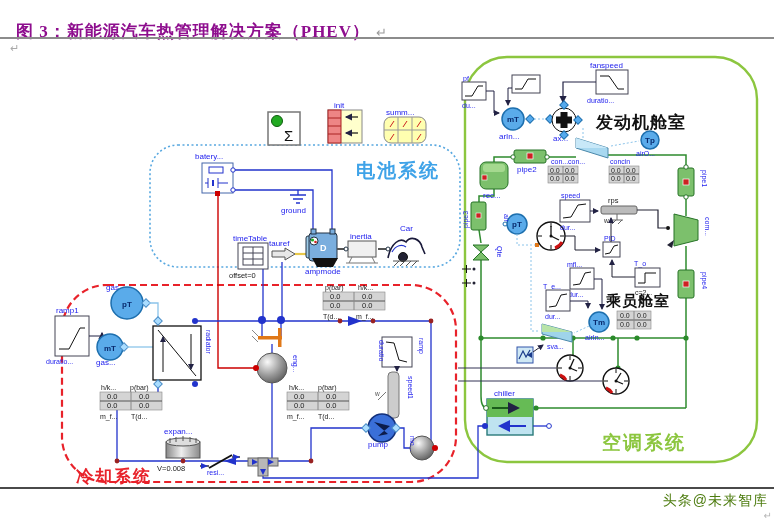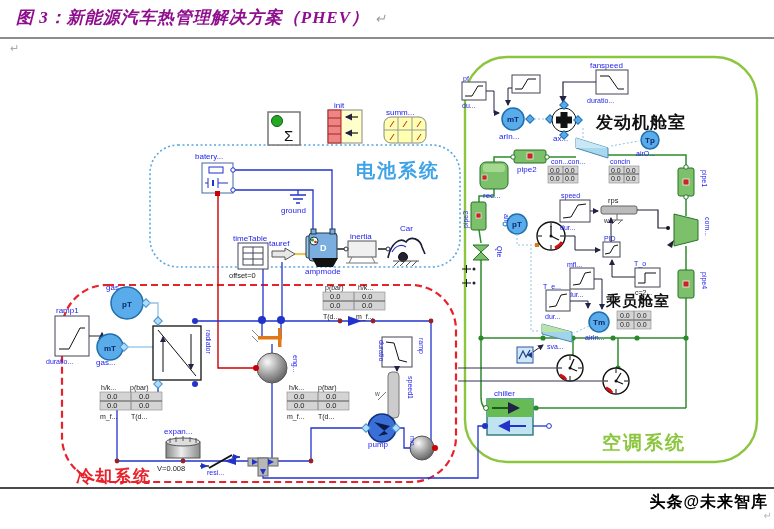--- a/index.html
+++ b/index.html
@@ -1,31 +1,31 @@
 <!DOCTYPE html>
 <html><head>
 <meta charset="utf-8">
 <style>
   html,body{margin:0;padding:0;}
   body{width:774px;height:529px;overflow:hidden;background:#ffffff;
        font-family:"Liberation Sans", sans-serif;position:relative;}
   .page{position:absolute;inset:0;background:#fff;}
-  .title-row{position:absolute;left:16px;top:6px;width:740px;
+  .title-row{position:absolute;left:16px;top:20px;width:740px;
              font-family:"Liberation Serif", serif;
-             font-size:17px;font-weight:bold;color:#8e0e8e;letter-spacing:1px;font-style:italic;}
+             font-size:17px;font-weight:bold;color:#8e0e8e;letter-spacing:1px;}
   .ret{color:#9a9a9a;font-weight:normal;font-family:"Liberation Sans",sans-serif;
        font-size:13px;margin-left:6px;}
   .hr-top{position:absolute;left:0;top:37px;width:774px;height:2px;background:#8c8c8c;}
   .ret-left{position:absolute;left:10px;top:42px;color:#aaa;font-size:11px;}
   .hr-bottom{position:absolute;left:0;top:487px;width:774px;height:1.5px;background:#4a4a4a;}
   .source-row{position:absolute;left:16px;top:495px;
               font-family:"Liberation Serif", serif;
               font-size:14px;color:#141414;letter-spacing:0.5px;}
-  .watermark{position:absolute;right:6px;top:492px;font-size:16px;font-weight:bold;
-             color:#000000;letter-spacing:1px;}
+  .watermark{position:absolute;right:6px;top:492px;font-size:14px;font-weight:normal;
+             color:#4d7c0f;letter-spacing:1px;}
   .wm-ret{position:absolute;right:2px;top:510px;color:#b5b5b5;font-size:10px;}
   svg{position:absolute;left:0;top:0;}
   svg text{font-family:"Liberation Sans", sans-serif;}
   .lbl{fill:#2222ee;font-size:8px;}
   .lbl7{fill:#2222ee;font-size:7px;}
   .dk{fill:#222;font-size:7.5px;}
   .dk7{fill:#222;font-size:7px;}
   .cirtxt{fill:#082a6e;font-size:8px;font-weight:bold;text-anchor:middle;}
   .sysblue{fill:#3fa3e8;font-size:19px;font-weight:bold;letter-spacing:2px;}
   .sysred{fill:#e8222a;font-size:17px;font-weight:bold;letter-spacing:2px;}

